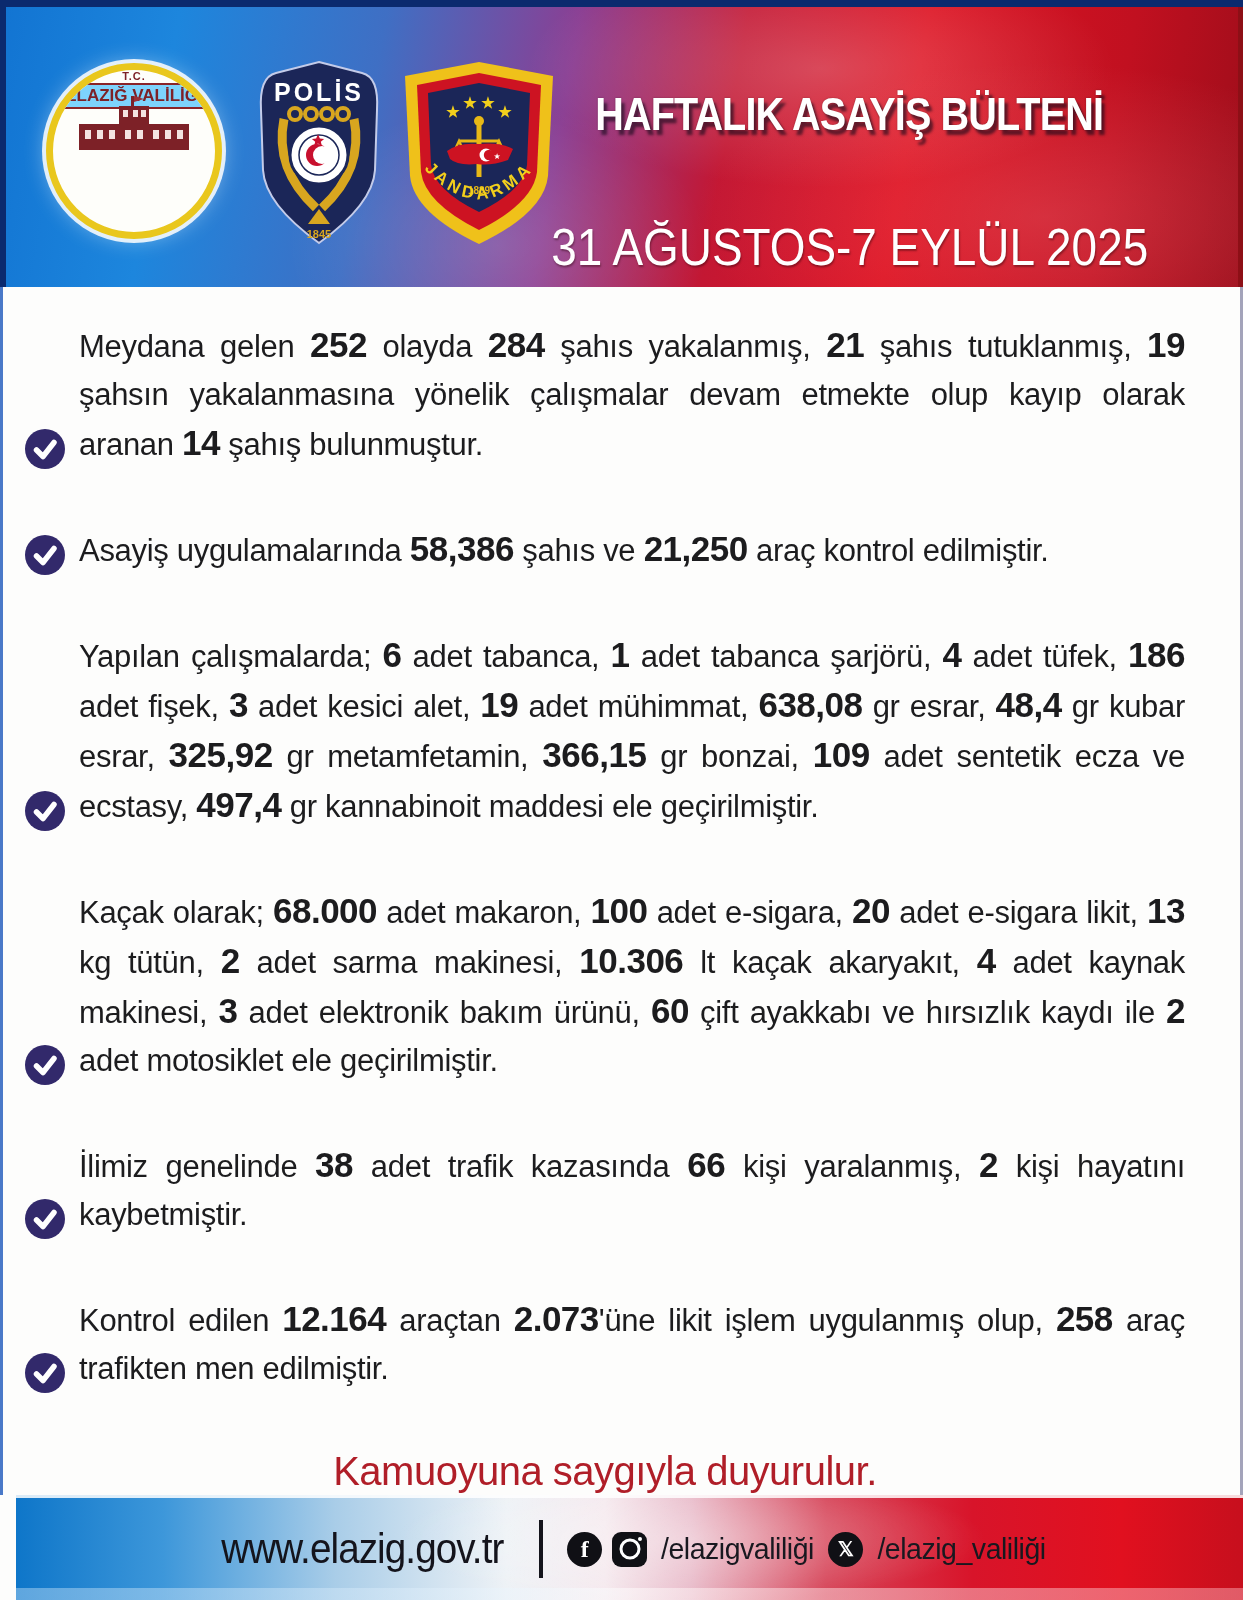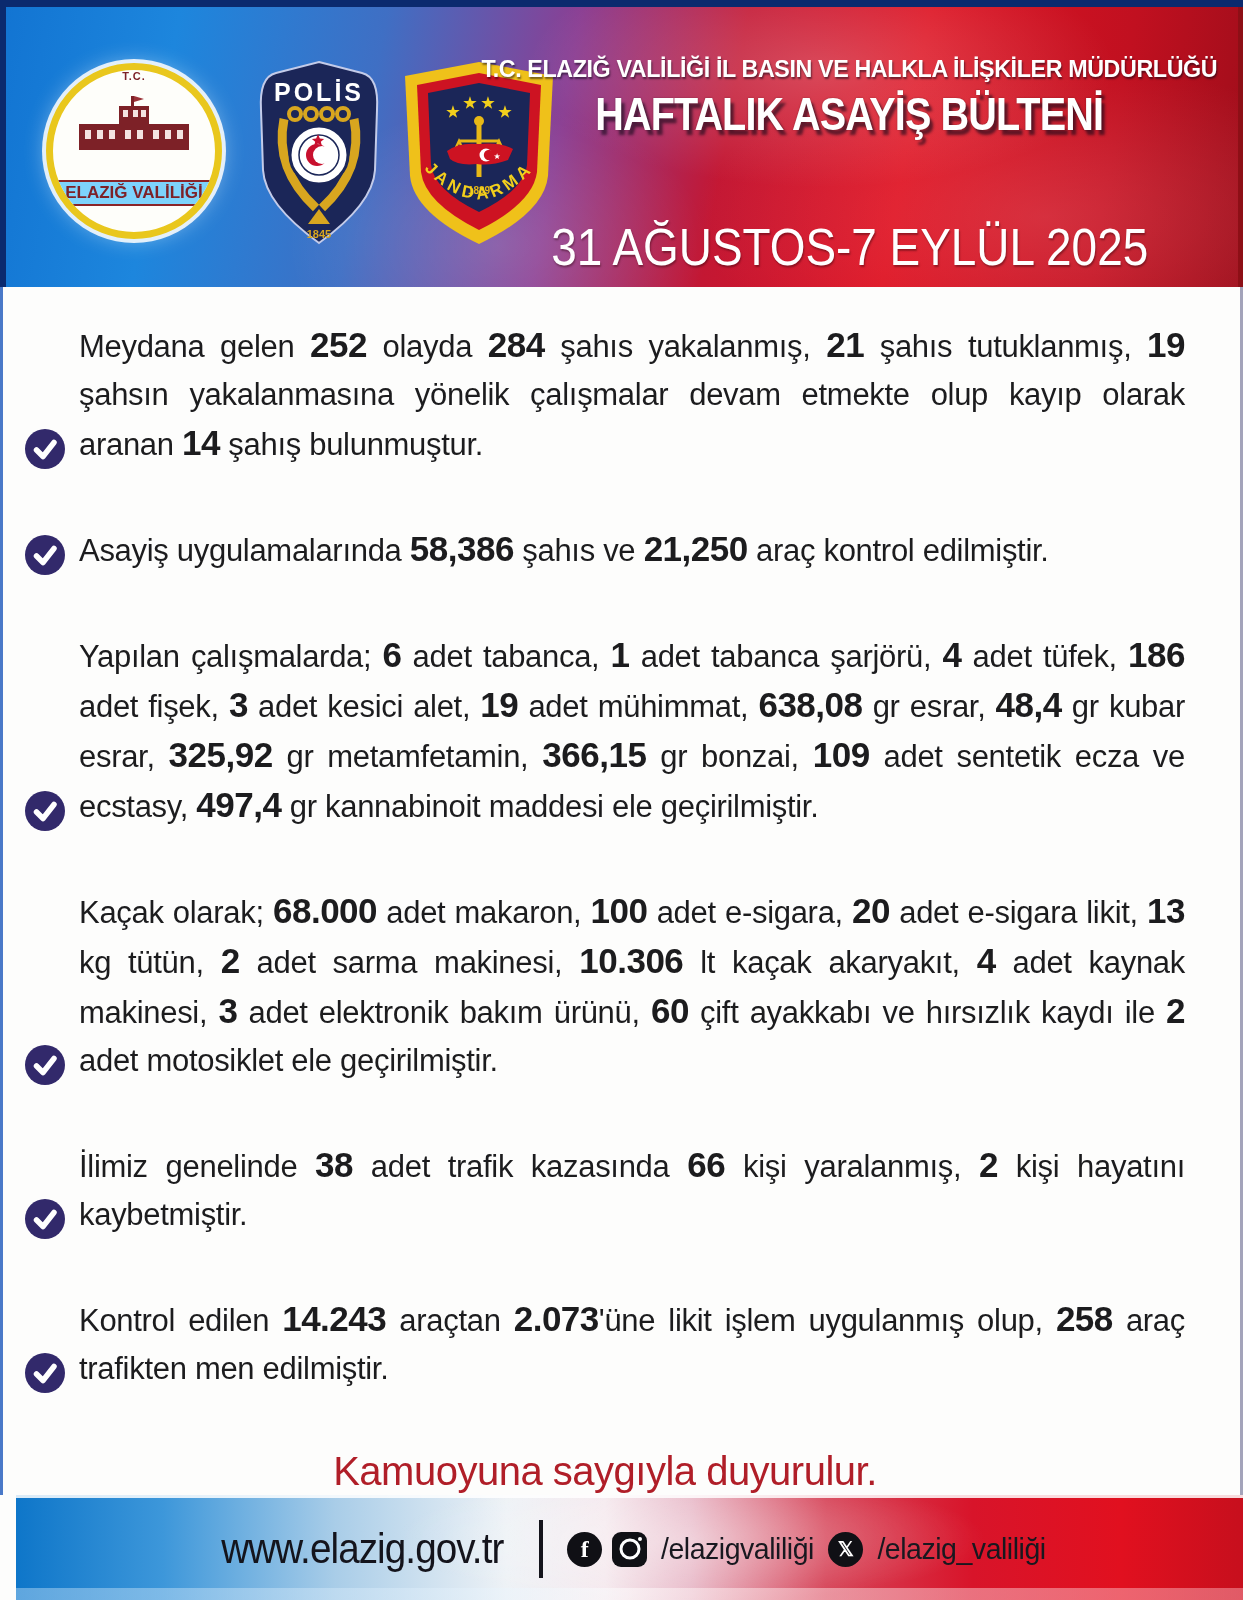--- a/index.html
+++ b/index.html
@@ -22,21 +22,21 @@
       linear-gradient(100deg,#1274d2 0%,#1d86dd 14%,#3f6fc4 30%,#8b3f93 45%,#c31733 58%,#dd1423 72%,#c11020 88%,#9c0d1a 100%);
   }
   .header::before{ content:""; position:absolute; left:0; top:0; bottom:0; width:6px; background:#0b2a6e; }
   .header::after { content:""; position:absolute; right:0; top:0; bottom:0; width:5px; background:#8d0f16; }
 
   
   .logo-valilik{
     position:absolute; left:46px; top:56px; width:176px; height:176px;
     background:#fefefa; border:7px solid #e9c71d; border-radius:50%;
     box-shadow:0 0 0 4px rgba(255,255,255,.85), 0 0 22px rgba(255,255,255,.45);
-    display:flex; flex-direction:column; align-items:center; justify-content:space-between;
+    display:flex; flex-direction:column; align-items:center; justify-content:flex-start;
     padding-bottom:26px; overflow:hidden;
   }
   .valilik-building{ position:absolute; top:24px; left:50%; transform:translateX(-50%); }
   .valilik-tc{ font-size:11px; font-weight:bold; color:#7d2127; letter-spacing:1px; margin-bottom:1px; }
   .valilik-caption{
     font-size:17px; font-weight:bold; color:#7d2127; letter-spacing:0px; white-space:nowrap;
     border:2px solid #8a2428; padding:1px 6px; background:#7dd3fc;
   }
   .logo-polis{ position:absolute; left:248px; top:50px; width:142px; height:194px; }
   .logo-jandarma{ position:absolute; left:400px; top:52px; width:158px; height:188px; }
@@ -175,21 +175,20 @@
       <text x="79" y="135" fill="#e8b816" font-size="10" font-weight="bold" text-anchor="middle">1839</text>
       <defs>
           <path id="jcurve" d="M26 112 Q79 168 132 112"></path>
         </defs>
       <text font-size="17" font-weight="bold" fill="#f2cf1c" letter-spacing="4">
         <textPath href="#jcurve" startOffset="50%" text-anchor="middle">JANDARMA</textPath>
       </text>
     </svg>
 
     <div class="header-text">
-      <div class="dept"><span class="fit">T.C. ELAZIĞ VALİLİĞİ İL BASIN VE HALKLA İLİŞKİLER MÜDÜRLÜĞÜ</span></div>
       <div class="title"><span class="fit">HAFTALIK ASAYİŞ BÜLTENİ</span></div>
       <div class="date"><span class="fit">31 AĞUSTOS-7 EYLÜL 2025</span></div>
     </div>
   </header>
 
   <main class="body">
     <div id="bullets">
   <div class="bullet">
     <span class="check">
       <svg viewBox="0 0 40 40">
@@ -240,21 +239,21 @@
     <p class="bullet-text"><span>İlimiz genelinde </span><span class="num">38</span><span> adet trafik kazasında </span><span class="num">66</span><span> kişi yaralanmış, </span><span class="num">2</span><span> kişi hayatını kaybetmiştir.</span></p>
   </div>
 
   <div class="bullet">
     <span class="check">
       <svg viewBox="0 0 40 40">
         <circle cx="20" cy="20" r="20" fill="#32296b"></circle>
         <path d="M11.5 21 l6.5 6.5 L29 13.5" stroke="#fff" stroke-width="5.5" fill="none" stroke-linecap="round" stroke-linejoin="round"></path>
       </svg>
     </span>
-    <p class="bullet-text"><span>Kontrol edilen </span><span class="num">14.243</span><span> araçtan </span><span class="num">2.073</span><span>'üne likit işlem uygulanmış olup, </span><span class="num">258</span><span> araç trafikten men edilmiştir.</span></p>
+    <p class="bullet-text"><span>Kontrol edilen </span><span class="num">12.164</span><span> araçtan </span><span class="num">2.073</span><span>'üne likit işlem uygulanmış olup, </span><span class="num">258</span><span> araç trafikten men edilmiştir.</span></p>
   </div>
 </div>
     <div class="closing">Kamuoyuna saygıyla duyurulur.</div>
   </main>
 
   <footer class="footer">
     <div class="footer-inner">
       <span class="site">www.elazig.gov.tr</span>
       <span class="sep"></span>
       <span class="social">

